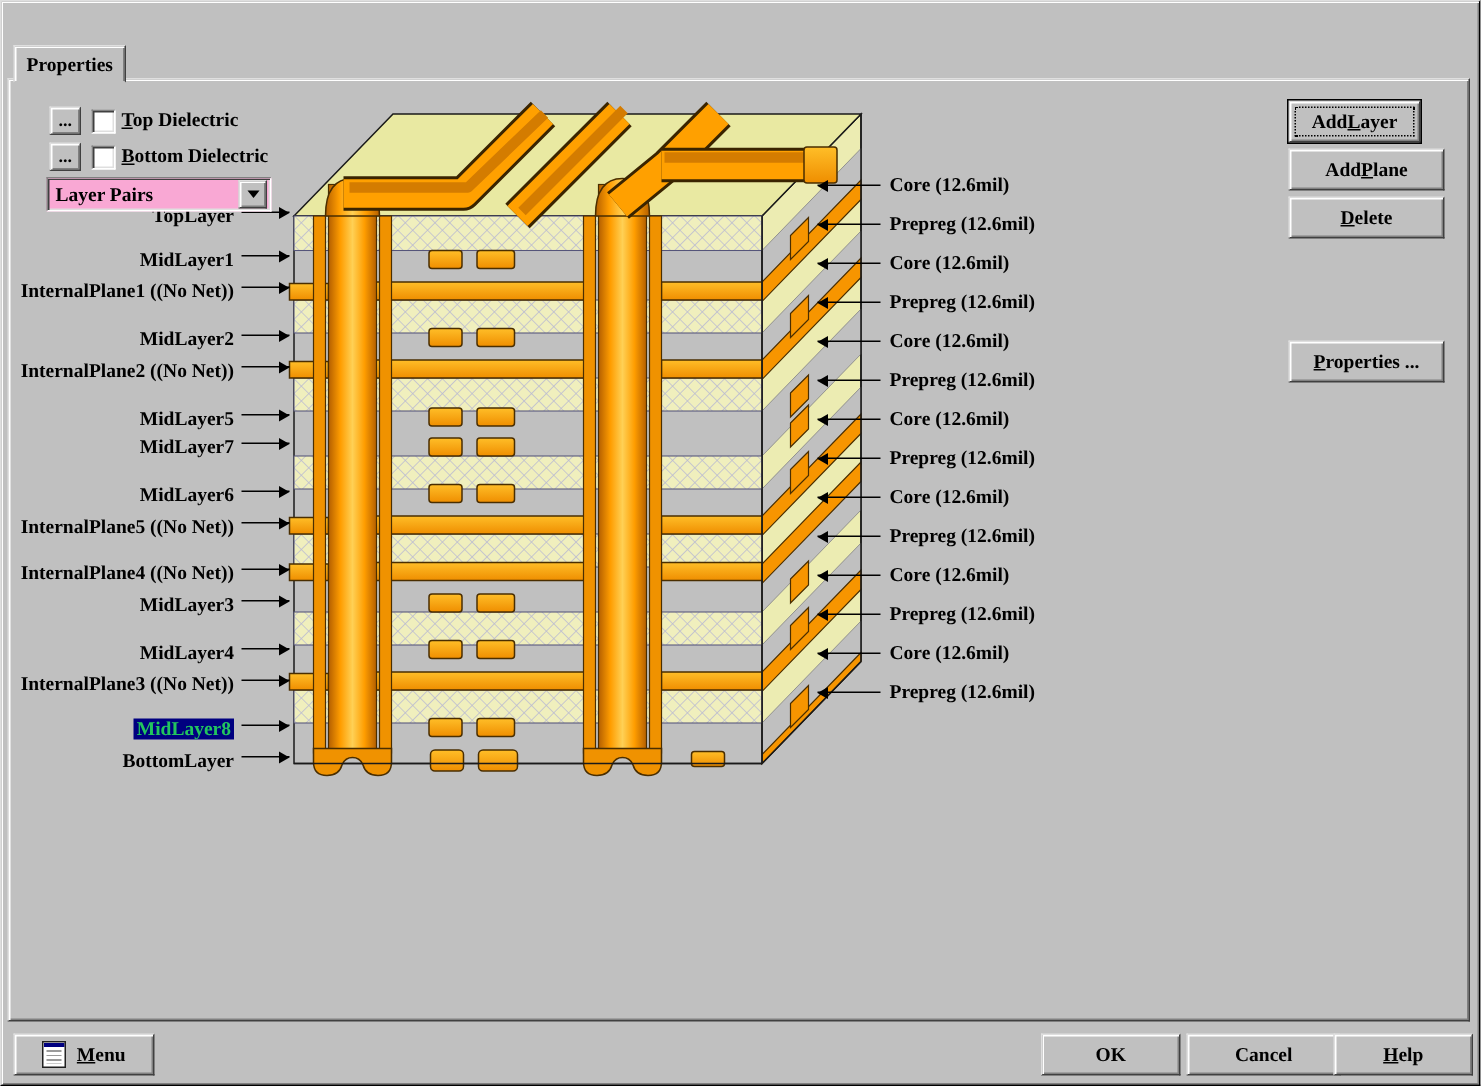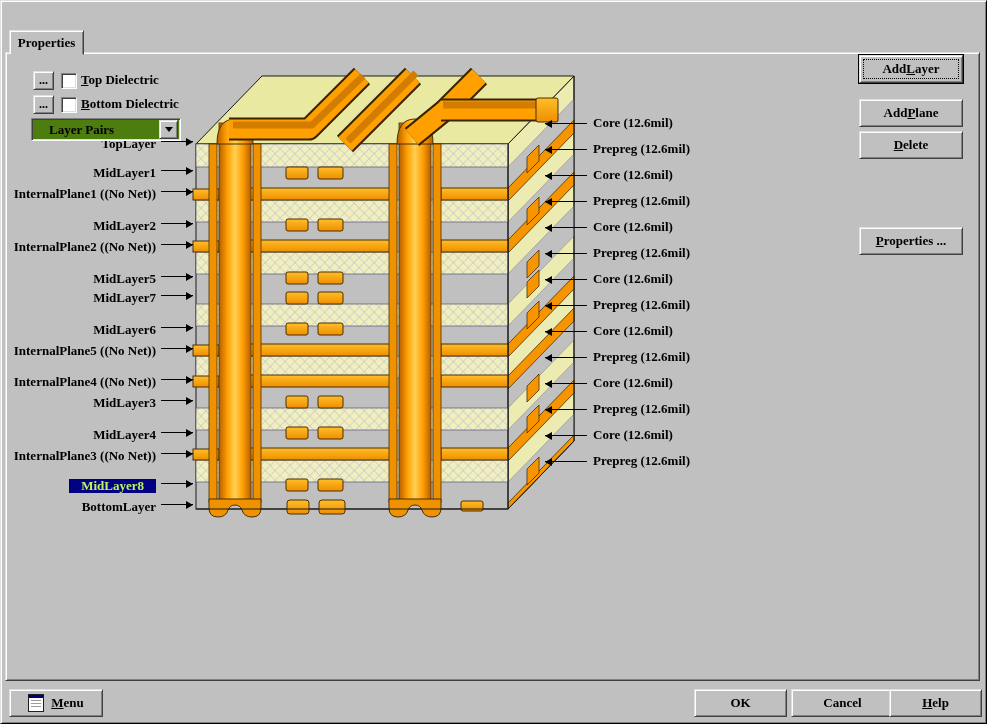--- a/index.html
+++ b/index.html
@@ -27,35 +27,35 @@
        box-shadow:inset 1px 1px 0 #fff, inset -1px -1px 0 #808080;
        display:flex;align-items:center;justify-content:center;
        font:bold 13px "Liberation Serif",serif;color:#000;padding:0;cursor:default;}
   .btn.default{outline:1px solid #000;}
   .btn.default::after{content:"";position:absolute;inset:3px;border:1px dotted #000;}
   .browse{left:32px;width:21px;height:19px;font:bold 12px "Liberation Serif",serif;}
   .checkbox{position:absolute;left:60px;width:14px;height:14px;background:#fff;
             border:1px solid;border-color:#808080 #fff #fff #808080;
             box-shadow:inset 1px 1px 0 #404040, inset -1px -1px 0 #dfdfdf;}
   .cblabel{position:absolute;left:80px;font:bold 13px "Liberation Serif",serif;white-space:nowrap;}
-  .combo{position:absolute;left:30px;top:117px;width:150px;height:23px;background:#4d7c0f;
+  .combo{position:absolute;left:30px;top:117px;width:150px;height:23px;background:#f9a8d4;
          border:1px solid;border-color:#808080 #fff #fff #808080;
          box-shadow:inset 1px 1px 0 #404040, inset -1px -1px 0 #dfdfdf;
-         display:flex;align-items:center;box-sizing:border-box;z-index:5;padding-left:12px;}
+         display:flex;align-items:center;box-sizing:border-box;z-index:5;}
   .combo-text{flex:1;padding-left:5px;font:bold 13px "Liberation Serif",serif;white-space:nowrap;overflow:hidden;}
   .combo-btn{width:17px;height:17px;margin-right:2px;background:#c0c0c0;
              border:1px solid;border-color:#dfdfdf #404040 #404040 #dfdfdf;
              box-shadow:inset 1px 1px 0 #fff, inset -1px -1px 0 #808080;
              display:flex;align-items:center;justify-content:center;}
   .combo-arrow{width:0;height:0;border-left:4px solid transparent;border-right:4px solid transparent;
                border-top:5px solid #000;}
   .llabel{position:absolute;left:0;width:192px;height:14px;display:flex;
           justify-content:flex-end;gap:5px;z-index:2;}
   .ltext{font:bold 13px "Liberation Serif",serif;white-space:nowrap;line-height:14px;}
-  .ltext.sel{background:var(--selection,#000080);color:#bef264;padding:0 12px;}
+  .ltext.sel{background:var(--selection,#000080);color:#22c55e;padding:0 2px;}
   .rlabel{position:absolute;left:544px;height:14px;display:flex;align-items:center;gap:6px;z-index:2;}
   .rtext{font:bold 13px "Liberation Serif",serif;white-space:nowrap;line-height:14px;}
   .arr-r{position:relative;width:32px;height:9px;flex:none;}
   .arr-r::before{content:"";position:absolute;left:0;top:4px;width:32px;height:1px;background:#000;}
   .arr-r::after{content:"";position:absolute;right:0;top:1px;width:0;height:0;
                 border-left:7px solid #000;border-top:4px solid transparent;border-bottom:4px solid transparent;}
   .arr-l{position:relative;width:42px;height:9px;flex:none;}
   .arr-l::before{content:"";position:absolute;left:0;top:4px;width:42px;height:1px;background:#000;}
   .arr-l::after{content:"";position:absolute;left:0;top:1px;width:0;height:0;
                 border-right:7px solid #000;border-top:4px solid transparent;border-bottom:4px solid transparent;}
@@ -338,21 +338,21 @@
     </div>
   <div class="rlabel" style="top:427px">
       <span class="arr-l"></span>
       <span class="rtext">Core (12.6mil)</span>
     </div>
   <div class="rlabel" style="top:453px">
       <span class="arr-l"></span>
       <span class="rtext">Prepreg (12.6mil)</span>
     </div>
 
-  <button class="btn default" style="left:858px;top:54px;width:104px;height:28px">Add <u>L</u>ayer</button>
+  <button class="btn default" style="left:858px;top:66px;width:88px;height:28px">Add <u>L</u>ayer</button>
   <button class="btn" style="left:858px;top:98px;width:104px;height:28px">Add <u>P</u>lane</button>
   <button class="btn" style="left:858px;top:130px;width:104px;height:28px"><u>D</u>elete</button>
   <button class="btn" style="left:858px;top:226px;width:104px;height:28px"><u>P</u>roperties ...</button>
 
   <button class="btn" style="left:8px;top:688px;width:94px;height:28px">
     <span class="menu-icon"></span>
     <span><u>M</u>enu</span>
   </button>
   <button class="btn" style="left:693px;top:688px;width:93px;height:28px">OK</button>
   <button class="btn" style="left:790px;top:688px;width:103px;height:28px">Cancel</button>

